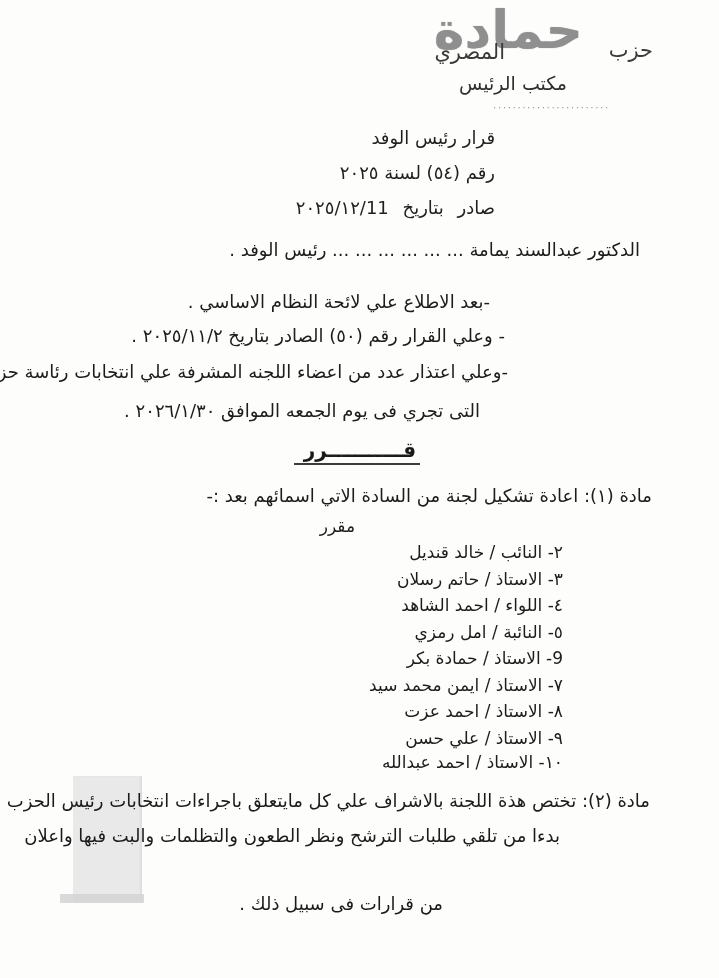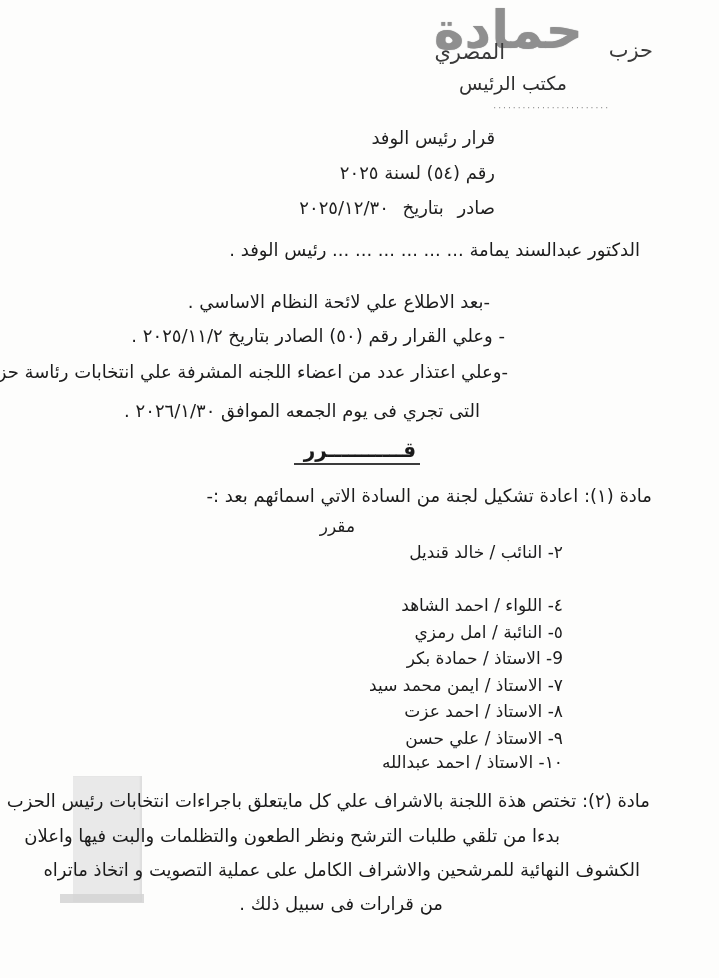--- a/index.html
+++ b/index.html
@@ -53,47 +53,47 @@
 
   <div class="abs party-word" style="top:38px;right:66px;">حزب</div>
   <div class="abs logo-word" style="top:4px;right:136px;">حمادة</div>
   <div class="abs party-word" style="top:40px;right:214px;">المصري</div>
   <div class="abs office-line" style="top:72px;right:152px;">مكتب الرئيس</div>
   <div class="abs dotted-divider" style="top:103px;right:109px;">························</div>
 
   <div class="abs title-block" style="white-space:normal;">
     <div class="title-line">قرار رئيس الوفد</div>
     <div class="title-line">رقم (٥٤) لسنة ٢٠٢٥</div>
-    <div class="title-line date">صادر بتاريخ ٢٠٢٥/١٢/٣٠</div>
+    <div class="title-line date">صادر بتاريخ ٢٠٢٥/١٢/11</div>
   </div>
 
   <div class="abs body-line" style="top:291px;right:229px;">-بعد الاطلاع علي لائحة النظام الاساسي .</div>
   <div class="abs body-line" style="top:239px;right:79px;">الدكتور عبدالسند يمامة  ...  ...  ...  ...  ...  ... رئيس الوفد .</div>
   <div class="abs body-line" style="top:325px;right:214px;">- وعلي القرار رقم (٥٠) الصادر بتاريخ ٢٠٢٥/١١/٢ .</div>
   <div class="abs body-line" style="top:361px;right:211px;">-وعلي اعتذار عدد من اعضاء اللجنه المشرفة علي انتخابات رئاسة حزب الوفد</div>
   <div class="abs body-line" style="top:400px;right:239px;">التى تجري فى يوم الجمعه الموافق ٢٠٢٦/١/٣٠ .</div>
 
   <div class="abs" style="top:438px;right:299px;">
     <span class="decision-word">قـــــــــــرر</span>
   </div>
 
   <div class="abs body-line" style="top:485px;right:67px;">مادة (١): اعادة تشكيل لجنة من السادة الاتي اسمائهم بعد :-</div>
 
   <div class="abs member-role" style="top:516px;right:364px;">مقرر</div>
 
   <div class="abs member-line" style="top:542px;right:156px;">٢- النائب / خالد قنديل</div>
+  <div class="abs member-line" style="top:569px;right:156px;">٣- الاستاذ / حاتم رسلان</div>
   <div class="abs member-line" style="top:595px;right:156px;">٤- اللواء / احمد الشاهد</div>
   <div class="abs member-line" style="top:622px;right:156px;">٥- النائبة / امل رمزي</div>
   <div class="abs member-line" style="top:648px;right:156px;">9- الاستاذ / حمادة بكر</div>
   <div class="abs member-line" style="top:675px;right:156px;">٧- الاستاذ / ايمن محمد سيد</div>
   <div class="abs member-line" style="top:701px;right:156px;">٨- الاستاذ / احمد عزت</div>
   <div class="abs member-line" style="top:728px;right:156px;">٩- الاستاذ / علي حسن</div>
   <div class="abs member-line" style="top:752px;right:156px;">١٠- الاستاذ / احمد عبدالله</div>
 
   <div class="scan-artifact"></div>
   <div class="scan-artifact-edge"></div>
 
   <div class="abs article-line" style="top:790px;right:69px;">مادة (٢):  تختص هذة اللجنة بالاشراف علي كل مايتعلق باجراءات انتخابات رئيس الحزب</div>
   <div class="abs article-line" style="top:825px;right:159px;">بدءا من تلقي طلبات الترشح ونظر الطعون والتظلمات والبت فيها واعلان</div>
-  <div class="abs article-line" style="top:859px;right:79px;">الكشوف النهائية للمرشحين والاشراف الكامل على عملية التصويت و اتخاذ ماتراه</div>
   <div class="abs article-line" style="top:893px;right:276px;">من قرارات فى سبيل ذلك .</div>
 
 </div>
 
 </body></html>

